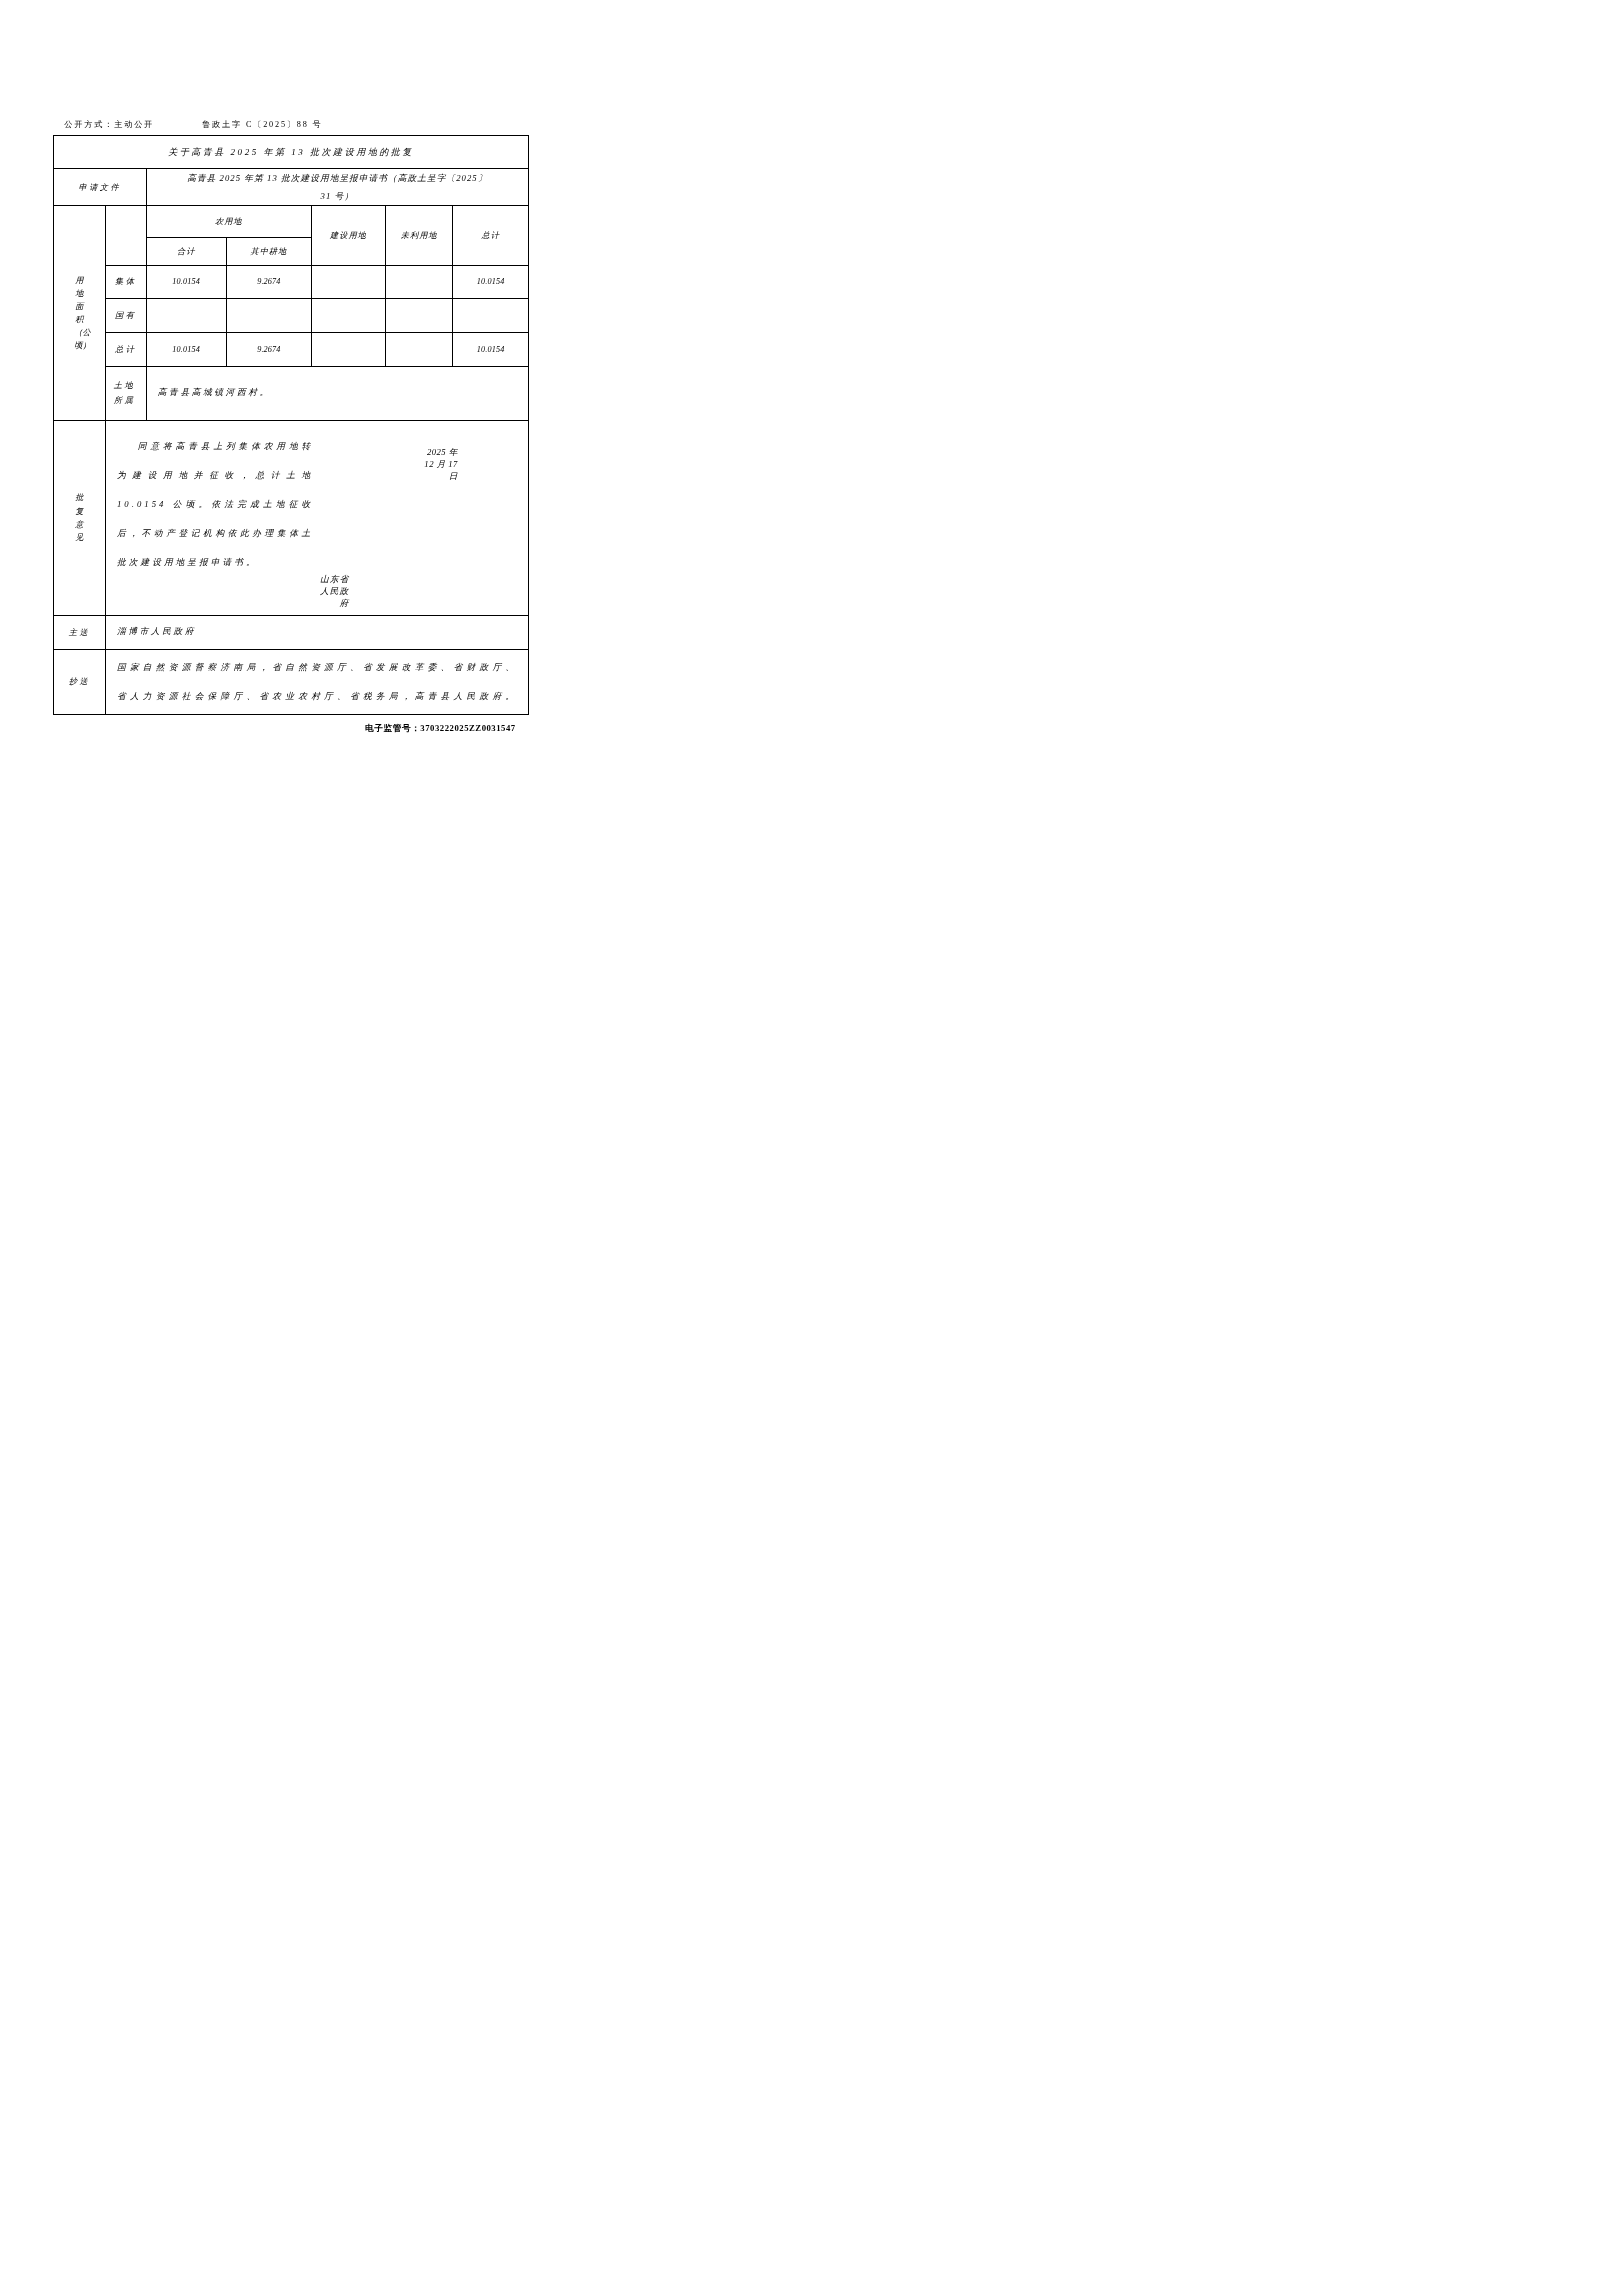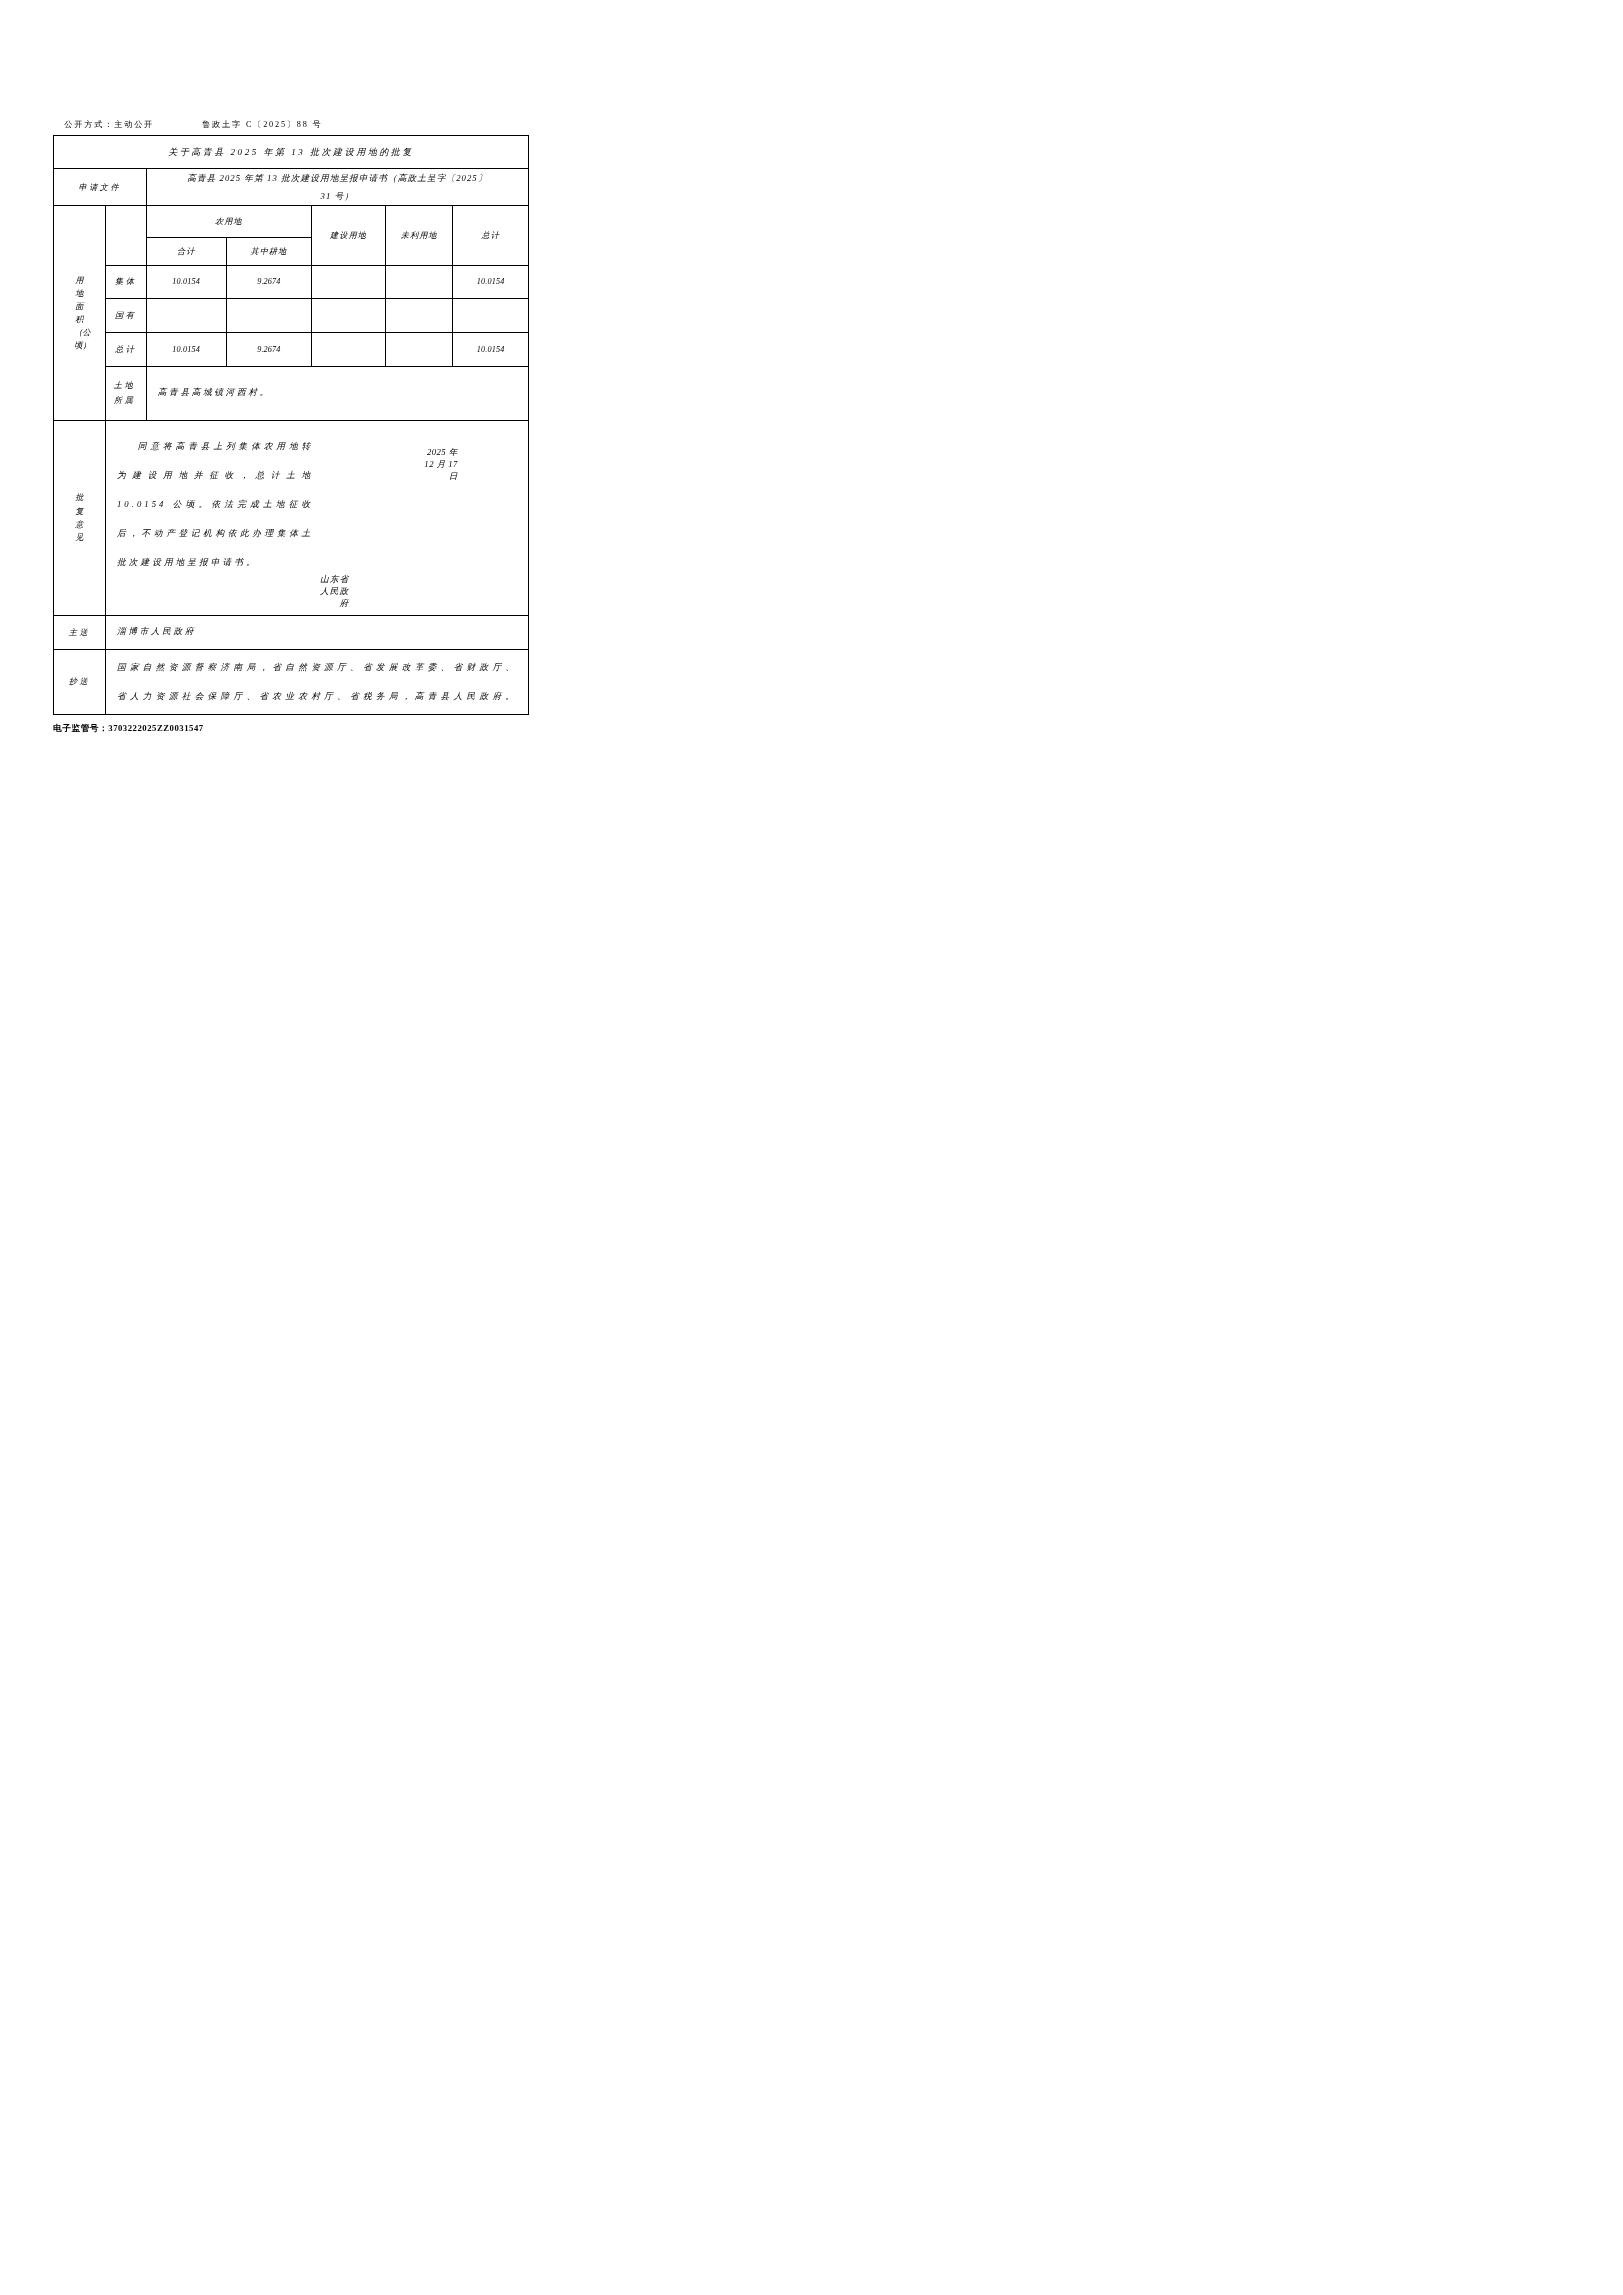--- a/index.html
+++ b/index.html
@@ -67,21 +67,21 @@
   .just { text-align: justify; text-align-last: justify; }
   .indent { text-indent: 2.4em; }
   .sig-name { margin-top: auto; text-align: right; padding-right: 67px; font-size: 8.7px; letter-spacing: 0.12em; }
   .sig-date { text-align: right; padding-right: 59px; margin-top: 15.3px; margin-bottom: 2px; font-size: 8.7px; letter-spacing: 0.05em; }
 
   .send-content { font-size: 8.7px; letter-spacing: 0.3em; }
   .cc-box { padding: 3.1px 11.2px; }
   .cc-box .ln { font-size: 8.7px; line-height: 29px; letter-spacing: 0.32em; }
 
   .doc-footer {
-    margin-top: 8.2px; text-align: left; padding-right: 13.3px;
+    margin-top: 8.2px; text-align: right; padding-right: 13.3px;
     font-weight: bold; font-size: 8.7px; letter-spacing: 0.06em;
   }
 </style>
 </head>
 <body>
 
 <div class="sheet">
 
   <div class="doc-header">
     <span>公开方式：主动公开</span>

